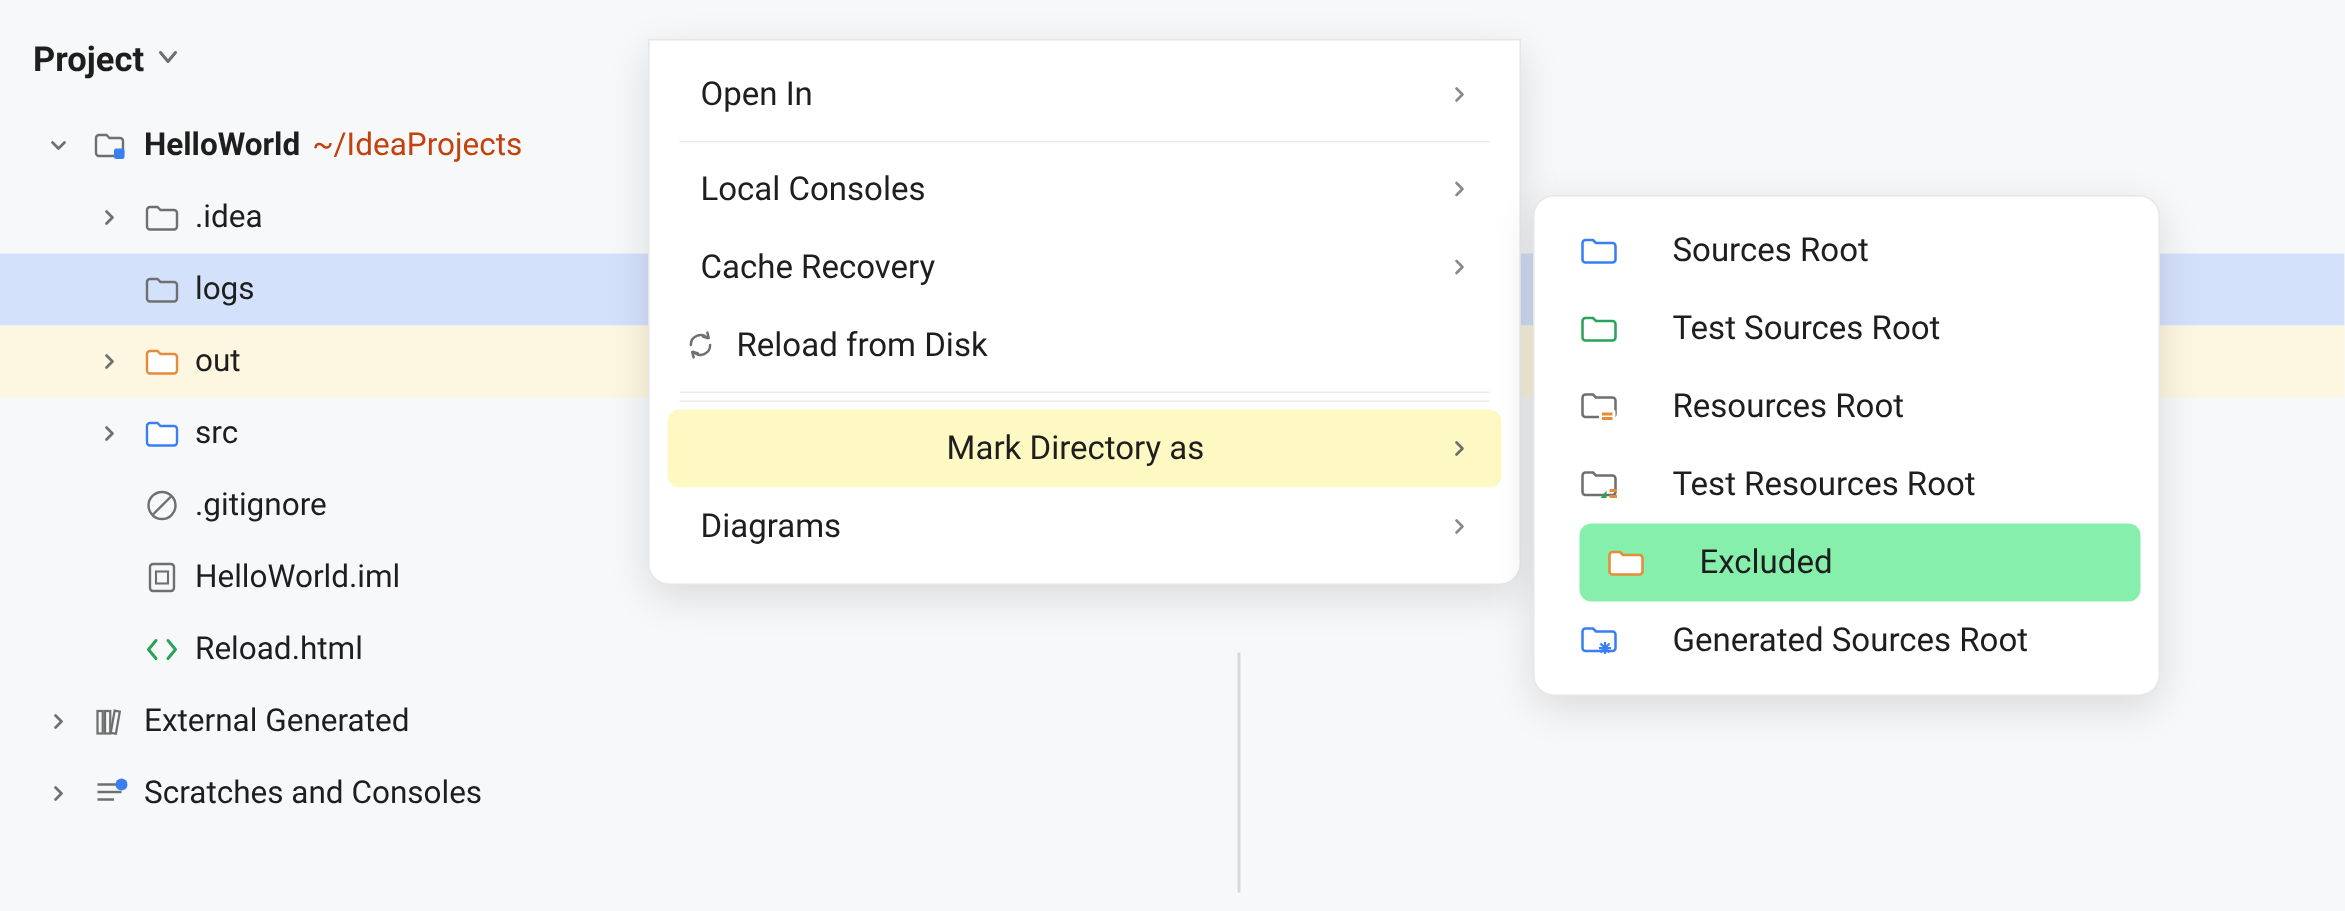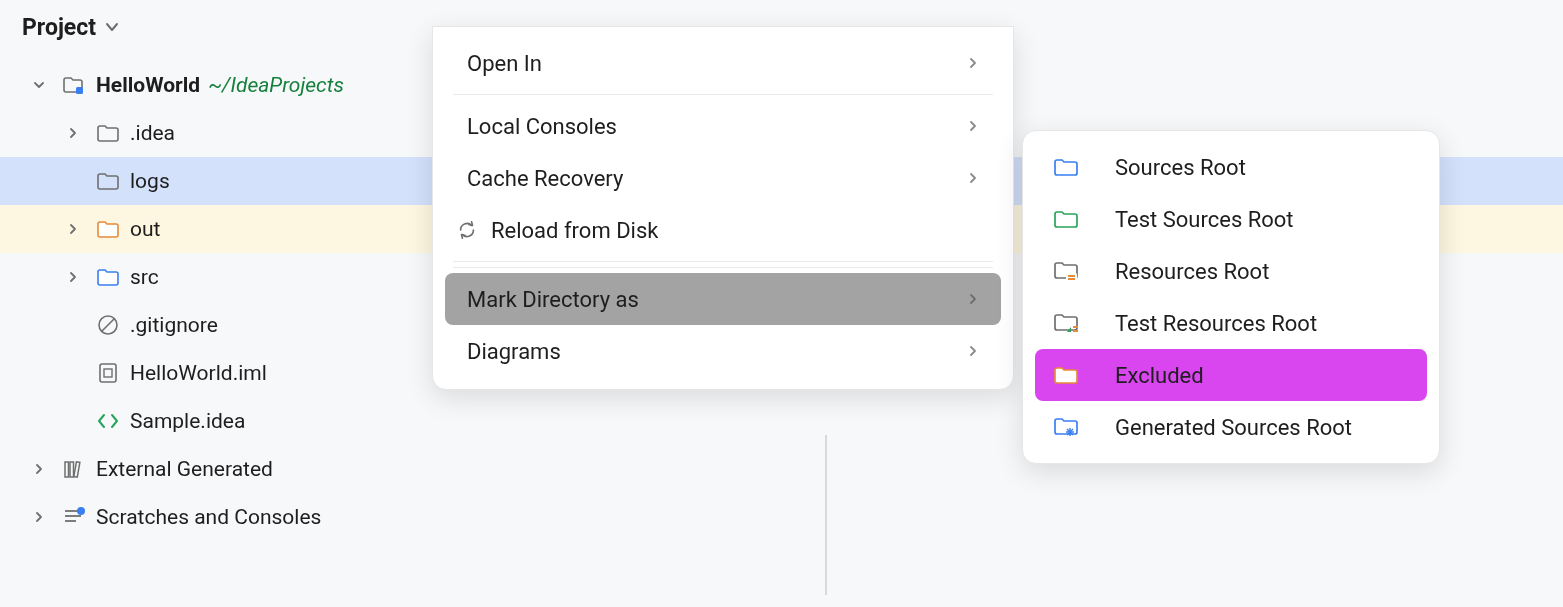--- a/index.html
+++ b/index.html
@@ -1,46 +1,46 @@
 <!DOCTYPE html>
 <html><head>
   <meta charset="utf-8">
   <style>
     * { margin:0; padding:0; box-sizing:border-box; }
     body { font-family:-apple-system,BlinkMacSystemFont,"Segoe UI",Roboto,sans-serif; font-size:21px; color:#1e1e1e; background:#f7f8fa; width:1563px; height:607px; position:relative; overflow:hidden; }
-    .panel-header { display:flex; align-items:center; gap:8px; padding:14px 0 20px 22px; }
+    .panel-header { display:flex; align-items:center; gap:8px; padding:26px 0 20px 22px; }
     .panel-title { font-weight:700; font-size:23px; }
     .panel-chevron svg { width:16px; height:16px; }
     .tree { }
     .tree-row { display:flex; align-items:center; height:48px; }
     .row-selected-blue { background:#d4e1fb; }
     .row-selected-yellow { background:#fdf6e0; }
     .indent { display:inline-block; }
     .chev { width:18px; height:18px; display:flex; align-items:center; justify-content:center; }
     .chev svg { width:14px; height:14px; }
     .icon { width:24px; height:24px; display:flex; align-items:center; justify-content:center; margin-right:10px; }
     .icon svg { width:24px; height:24px; }
     .bold { font-weight:700; }
-    .tree-path { color:#15803d; margin-left:8px;font-style:italic; }
+    .tree-path { color:#c2410c; margin-left:8px; }
     .ctx-menu { position:absolute; left:432px; top:0; width:582px; background:#fff; border:1px solid #e6e6e6; border-radius:0 0 14px 14px; box-shadow:0 8px 28px rgba(0,0,0,0.12); padding:10px 12px 12px 12px;margin-top:26px; }
     .menu-item { display:flex; align-items:center; height:52px; padding:0 22px; border-radius:8px; position:relative; }
     .menu-item .mi-icon { width:28px; margin-left:-14px; margin-right:10px; display:flex; align-items:center; justify-content:center; }
     .menu-item .mi-icon svg { width:22px; height:22px; }
     .menu-item .mi-label { flex:1; font-size:22px; }
     .menu-item .mi-arrow { display:flex; align-items:center; }
     .menu-item .mi-arrow svg { width:12px; height:12px; }
     .menu-item .mi-shortcut { color:#8a8a8a; font-size:20px; }
-    .menu-item.highlight { background:#a3a3a3; }
+    .menu-item.highlight { background:#fef9c3;text-align:center; }
     .menu-sep { height:1px; background:#ebebeb; margin:5px 8px; }
     .submenu { position:absolute; left:1022px; top:130px; width:418px; background:#fff; border:1px solid #e6e6e6; border-radius:14px; box-shadow:0 8px 28px rgba(0,0,0,0.12); padding:10px 12px; }
     .sub-item { display:flex; align-items:center; height:52px; padding:0 16px; border-radius:8px;gap:22px; }
     .sub-item .si-icon { width:30px; margin-right:12px; display:flex; align-items:center; justify-content:center; }
     .sub-item .si-icon svg { width:26px; height:24px; }
     .sub-item .si-label { font-size:22px; }
-    .sub-item.highlight { background:#d946ef; }
+    .sub-item.highlight { background:#86efac;margin-left:18px; }
     .caret { position:absolute; left:825px; top:435px; width:2px; height:160px; background:#d9d9d9; }
   </style>
 </head>
 <body>
 
 <div class="panel-header">
   <span class="panel-title">Project</span>
   <span class="panel-chevron">
     <svg viewBox="0 0 16 16">
         <path d="M3 5l5 6 5-6" fill="none" stroke="#6f6f6f" stroke-width="2" stroke-linecap="round" stroke-linejoin="round"></path>
@@ -150,21 +150,21 @@
   </div>
 
   <div class="tree-row">
     <span class="indent" style="width:96px"></span>
     <span class="icon">
         <svg viewBox="0 0 24 24">
           <path d="M8 6l-5 6 5 6" fill="none" stroke="#2aa35a" stroke-width="2" stroke-linecap="round" stroke-linejoin="round"></path>
           <path d="M16 6l5 6-5 6" fill="none" stroke="#2aa35a" stroke-width="2" stroke-linecap="round" stroke-linejoin="round"></path>
         </svg>
       </span>
-    <span>Sample.idea</span>
+    <span>Reload.html</span>
   </div>
 
   <div class="tree-row">
     <span class="indent" style="width:30px"></span>
     <span class="chev">
         <svg viewBox="0 0 14 14">
           <path d="M5 3l4 4-4 4" fill="none" stroke="#6f6f6f" stroke-width="1.8" stroke-linecap="round" stroke-linejoin="round"></path>
         </svg>
       </span>
     <span style="width:14px"></span>

